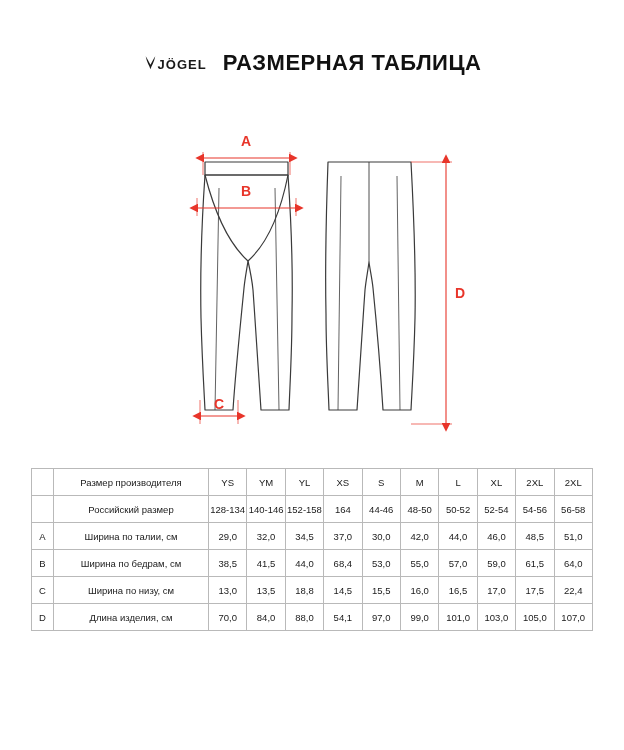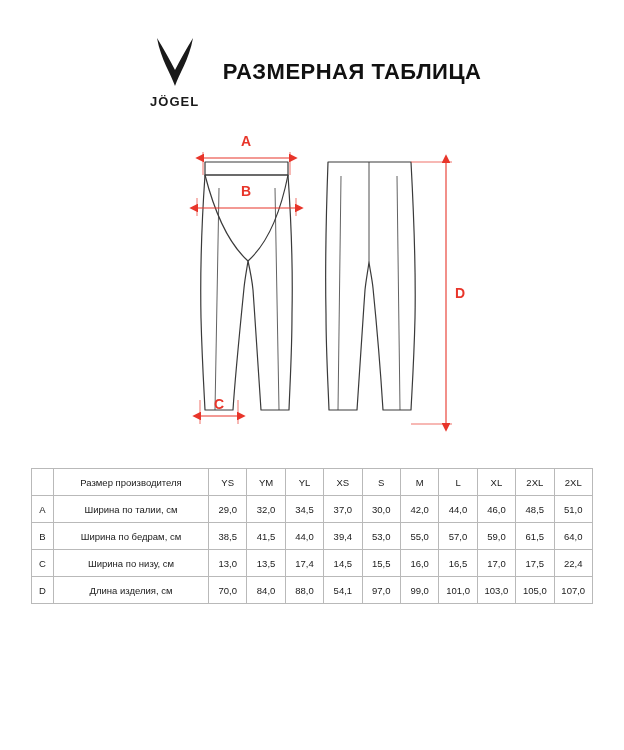--- a/index.html
+++ b/index.html
@@ -28,21 +28,21 @@
     left: 0;
     width: 624px;
     display: flex;
     align-items: center;
     justify-content: center;
     gap: 16px;
   }
   .logo {
     width: 64px;
     display: flex;
-    flex-direction: column;
+    flex-direction: row;
     align-items: center;
   }
   .logo svg { display: block; }
   .logo-word {
     font-family: "Liberation Sans", sans-serif;
     font-size: 13px;
     font-weight: bold;
     letter-spacing: 1px;
     color: #1a1a1a;
     margin-top: 2px;
@@ -199,53 +199,67 @@
             <td>YL</td>
             <td>XS</td>
             <td>S</td>
             <td>M</td>
             <td>L</td>
             <td>XL</td>
             <td>2XL</td>
             <td>2XL</td>
           </tr>
           <tr>
+            <td class="col-letter"></td>
+            <td class="col-label row-label-bold">Российский размер</td>
+            <td class="val row-label-bold">128-134</td>
+            <td class="val row-label-bold">140-146</td>
+            <td class="val row-label-bold">152-158</td>
+            <td class="val row-label-bold">164</td>
+            <td class="val row-label-bold">44-46</td>
+            <td class="val row-label-bold">48-50</td>
+            <td class="val row-label-bold">50-52</td>
+            <td class="val row-label-bold">52-54</td>
+            <td class="val row-label-bold">54-56</td>
+            <td class="val row-label-bold">56-58</td>
+          </tr>
+          <tr>
             <td class="col-letter">A</td>
             <td class="col-label">Ширина по талии, см</td>
             <td class="val">29,0</td>
             <td class="val">32,0</td>
             <td class="val">34,5</td>
             <td class="val">37,0</td>
             <td class="val">30,0</td>
             <td class="val">42,0</td>
             <td class="val">44,0</td>
             <td class="val">46,0</td>
             <td class="val">48,5</td>
             <td class="val">51,0</td>
           </tr>
           <tr>
             <td class="col-letter">B</td>
             <td class="col-label">Ширина по бедрам, см</td>
             <td class="val">38,5</td>
             <td class="val">41,5</td>
             <td class="val">44,0</td>
-            <td class="val">39,4</td>
+            <td class="val">68,4</td>
             <td class="val">53,0</td>
             <td class="val">55,0</td>
             <td class="val">57,0</td>
             <td class="val">59,0</td>
             <td class="val">61,5</td>
             <td class="val">64,0</td>
           </tr>
           <tr>
             <td class="col-letter">C</td>
             <td class="col-label">Ширина по низу, см</td>
             <td class="val">13,0</td>
             <td class="val">13,5</td>
-            <td class="val">17,4</td>
+            <td class="val">18,8</td>
             <td class="val">14,5</td>
             <td class="val">15,5</td>
             <td class="val">16,0</td>
             <td class="val">16,5</td>
             <td class="val">17,0</td>
             <td class="val">17,5</td>
             <td class="val">22,4</td>
           </tr>
           <tr>
             <td class="col-letter">D</td>

